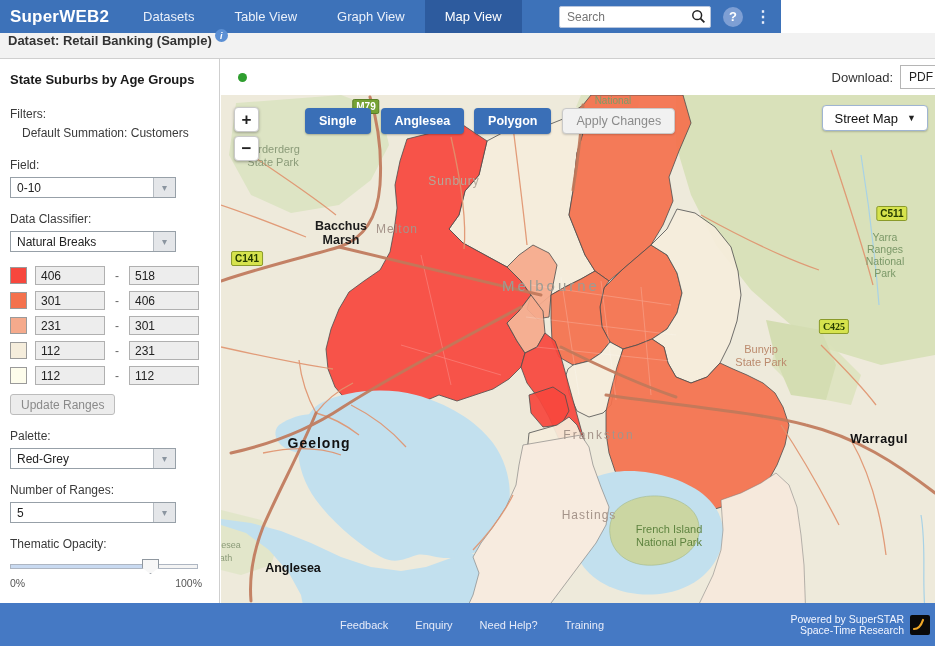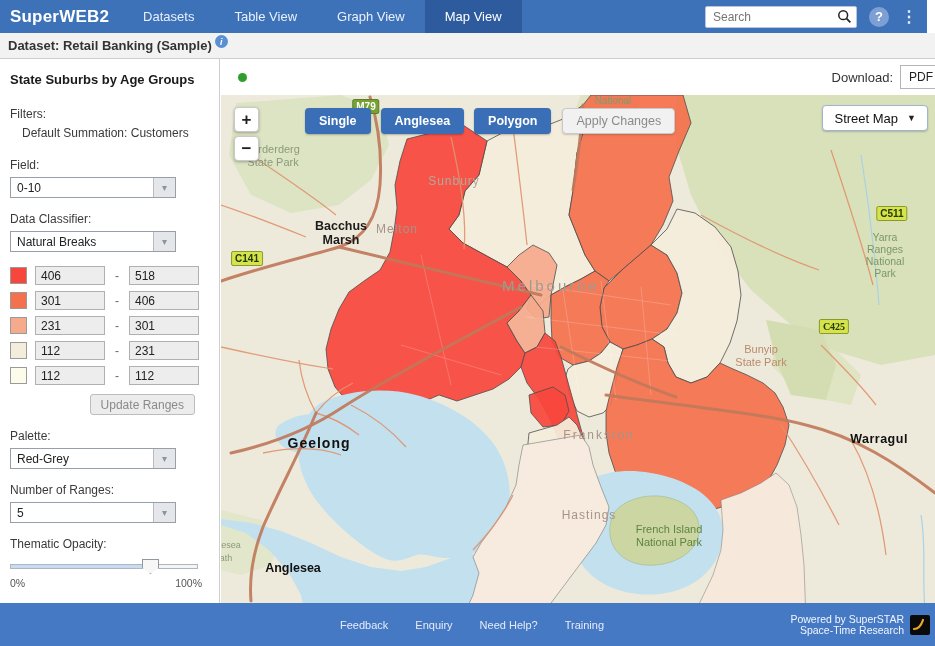--- a/index.html
+++ b/index.html
@@ -1,42 +1,42 @@
 <!DOCTYPE html>
 <html><head>
 <meta charset="utf-8">
 <style>
   * { margin:0; padding:0; box-sizing:border-box; }
   html,body { width:935px; height:646px; overflow:hidden; background:#fff;
     font-family:"Liberation Sans", sans-serif; }
   .app { position:relative; width:935px; height:646px; }
 
   
-  .navbar { position:absolute; top:0; left:0; width:927px; height:33px;
+  .navbar { position:absolute; top:0; left:0; width:781px; height:33px;
     background:#3d72b9; display:flex; align-items:stretch; color:#fff; }
   .brand { font-size:17px; font-weight:bold; color:#fff; padding:0 14px 0 10px;
     display:flex; align-items:center; letter-spacing:.2px; }
   .nav-tabs { display:flex; align-items:stretch; }
   .nav-tab { padding:0 20px; display:flex; align-items:center; font-size:13px;
     color:#eaf0fa; cursor:pointer; }
   .nav-tab.active { background:#2d5b9e; color:#fff; }
   .nav-right { margin-left:auto; display:flex; align-items:center; gap:12px; padding-right:10px; }
   .searchbox { position:relative; width:152px; height:22px; }
   .searchbox input { width:100%; height:100%; border:1px solid #b8c6dd; border-radius:2px;
     font-size:12px; padding:0 24px 0 7px; color:#333; outline:none;
     font-family:"Liberation Sans", sans-serif; }
   .search-ic { position:absolute; right:5px; top:3px; }
   .help-circle { width:20px; height:20px; border-radius:50%; background:#7e9fd4;
     color:#fff; font-size:13px; font-weight:bold; display:flex; align-items:center;
     justify-content:center; cursor:pointer; }
   .dots { font-size:16px; font-weight:bold; color:#e8eefb; cursor:pointer; letter-spacing:0; }
 
   
   .dataset-bar { position:absolute; top:33px; left:0; width:935px; height:26px;
-    background:#f2f2f2; border-bottom:1px solid #cfcfcf; display:flex; align-items:center;
+    background:#f2f2f2; border-bottom:1px solid #cfcfcf; display:flex; 
     padding-left:8px; }
   .dataset-bar b { font-size:13px; color:#333; }
   .info-ic { width:13px; height:13px; border-radius:50%; background:#5b8fd4; color:#fff;
     font-size:9px; font-style:italic; font-weight:bold; display:inline-flex;
     align-items:center; justify-content:center; margin-left:3px; position:relative; top:-4px; }
 
   
   .sidebar { position:absolute; top:59px; left:0; width:220px; height:562px;
     background:#fff; border-right:1px solid #cfcfcf; padding:13px 10px; font-size:12px; color:#333; }
   .sb-title { font-size:13px; font-weight:bold; color:#1a1a1a; margin-bottom:20px; }
@@ -46,21 +46,21 @@
     display:flex; align-items:center; margin-bottom:14px; cursor:pointer; }
   .select-value { flex:1; padding-left:6px; font-size:12px; color:#222; }
   .select-arrow { width:22px; height:100%; background:#e4e6e9; border-left:1px solid #b6bcc2;
     color:#8b95a0; font-size:10px; display:flex; align-items:center; justify-content:center; }
   .legend { margin-top:10px; }
   .legend-row { display:flex; align-items:center; height:19px; margin-bottom:6px; }
   .swatch { width:17px; height:17px; border:1px solid #9a9a9a; margin-right:8px; flex:0 0 17px; }
   .legend-input { width:70px; height:19px; border:1px solid #b0b0b0; background:#ededed;
     font-size:12px; color:#222; padding:0 5px; font-family:"Liberation Sans", sans-serif; }
   .dash { width:24px; text-align:center; color:#666; }
-  .update-row { display:flex; justify-content:flex-end; margin:9px 14px 14px 0; }
+  .update-row { display:flex; justify-content:flex-start; margin:9px 14px 14px 0; }
   .btn-gray { height:21px; padding:0 10px; background:#ececec; border:1px solid #bcbcbc;
     border-radius:3px; color:#8a8a8a; font-size:12px; cursor:pointer;
     font-family:"Liberation Sans", sans-serif; }
   .slider { position:relative; width:188px; height:16px; margin-top:8px; }
   .slider-track { position:absolute; top:5px; left:0; width:100%; height:5px;
     border:1px solid #aeb6c2;
     background:linear-gradient(to right,#c9daf1 0 75%,#f4f4f4 75% 100%); }
   .slider-handle { position:absolute; left:75%; top:0; width:17px; height:15px;
     margin-left:-9px; background:#f7f7f7; border:1px solid #8f979f;
     clip-path:polygon(0 0,100% 0,100% 58%,50% 100%,0 58%); }

